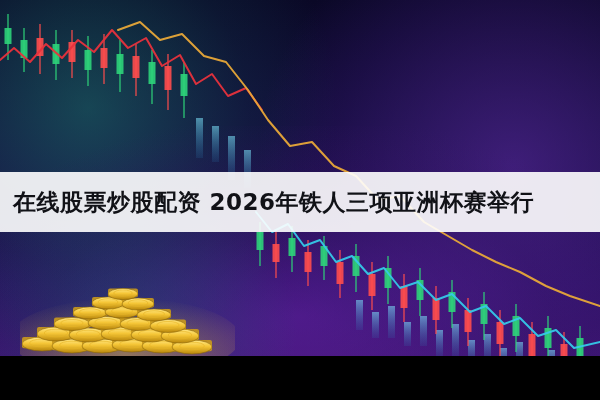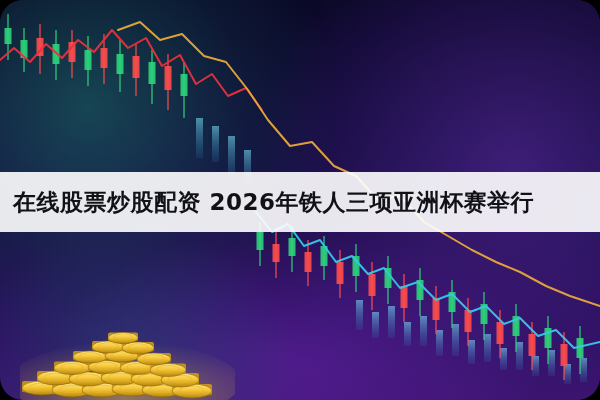--- a/index.html
+++ b/index.html
@@ -3,25 +3,24 @@
 <meta charset="utf-8">
 <style>
   html, body {
     margin: 0;
     padding: 0;
     background: #000;
   }
   #stage {
     position: relative;
     width: 600px;
-    height: 400px;
+    height: 356px;
     overflow: hidden;
     font-family: "Liberation Sans", sans-serif;
     background: #0b0a2a;
-    border-radius: 23px;
   }
   
   .bg-base {
     position: absolute;
     inset: 0;
     background:
       linear-gradient(180deg, #0a0826 0%, #120c3a 35%, #1a0d47 60%, #2a1060 80%, #3b1470 100%);
   }
   .bg-glow-left {
     position: absolute;

